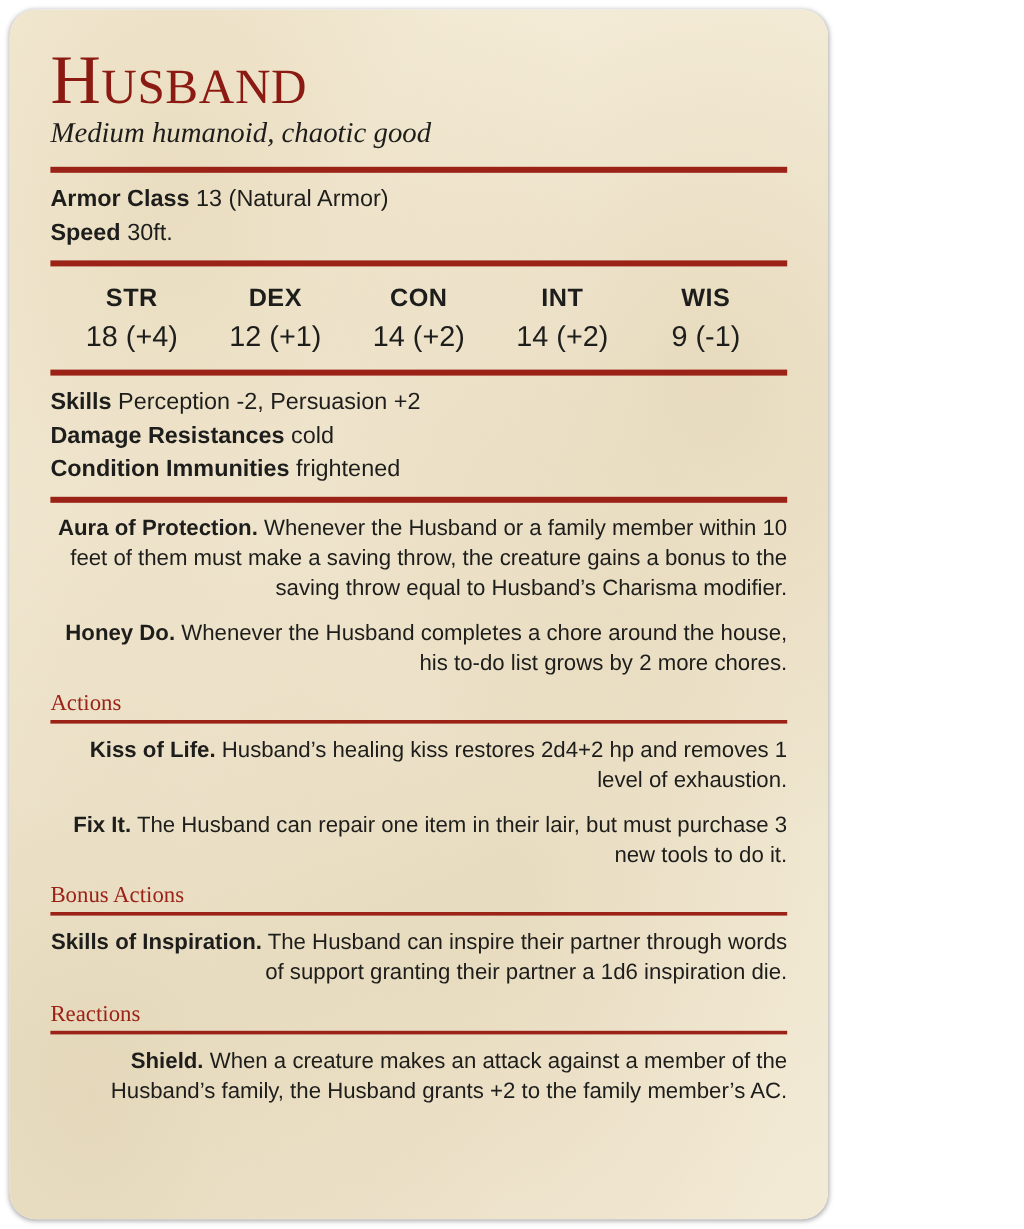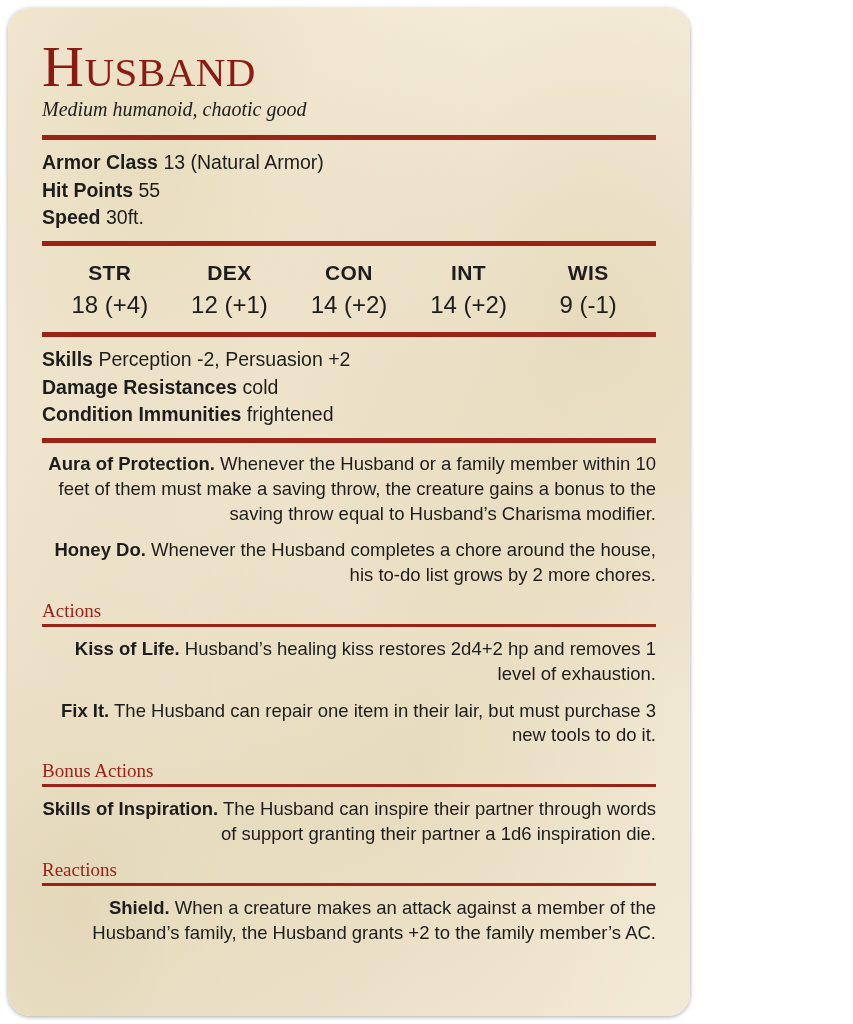--- a/index.html
+++ b/index.html
@@ -37,39 +37,39 @@
     font-size: 58px;
     line-height: 1.0;
     font-variant: small-caps;
     letter-spacing: 0.5px;
     margin: 4px 0 2px 0;
     font-weight: normal;
   }
   .subtitle {
     font-family: "Liberation Serif", serif;
     font-style: italic;
-    font-size: 20px;
+    font-size: 24px;
     color: #1d1d1b;
     margin-bottom: 14px;
   }
   .rule {
     height: 5px;
     background: #9b2217;
     margin: 9px 0;
     border: 0;
   }
   .attrline {
     font-size: 19.5px;
     line-height: 1.42;
   }
   .attrline b { font-weight: bold; }
 
   .abilities {
     display: flex;
-    justify-content: space-between;
+    justify-content: flex-end;
     text-align: center;
     padding: 6px 8px 4px 8px;
   }
   .ability {
     flex: 1 1 0;
   }
   .ability .name {
     font-weight: bold;
     font-size: 21px;
     letter-spacing: 0.4px;
@@ -109,24 +109,20 @@
 <div class="statblock">
 
   <h1 class="title">Husband</h1>
   <div class="subtitle">Medium humanoid, chaotic good</div>
 
   <hr class="rule">
 
   <div class="attrline">
     <b>Armor Class</b>
     <span>13 (Natural Armor)</span>
-  </div>
-  <div class="attrline">
-    <b>Hit Points</b>
-    <span>55</span>
   </div>
   <div class="attrline">
     <b>Speed</b>
     <span>30ft.</span>
   </div>
 
   <hr class="rule">
 
   <div class="abilities">
     <div class="ability">

